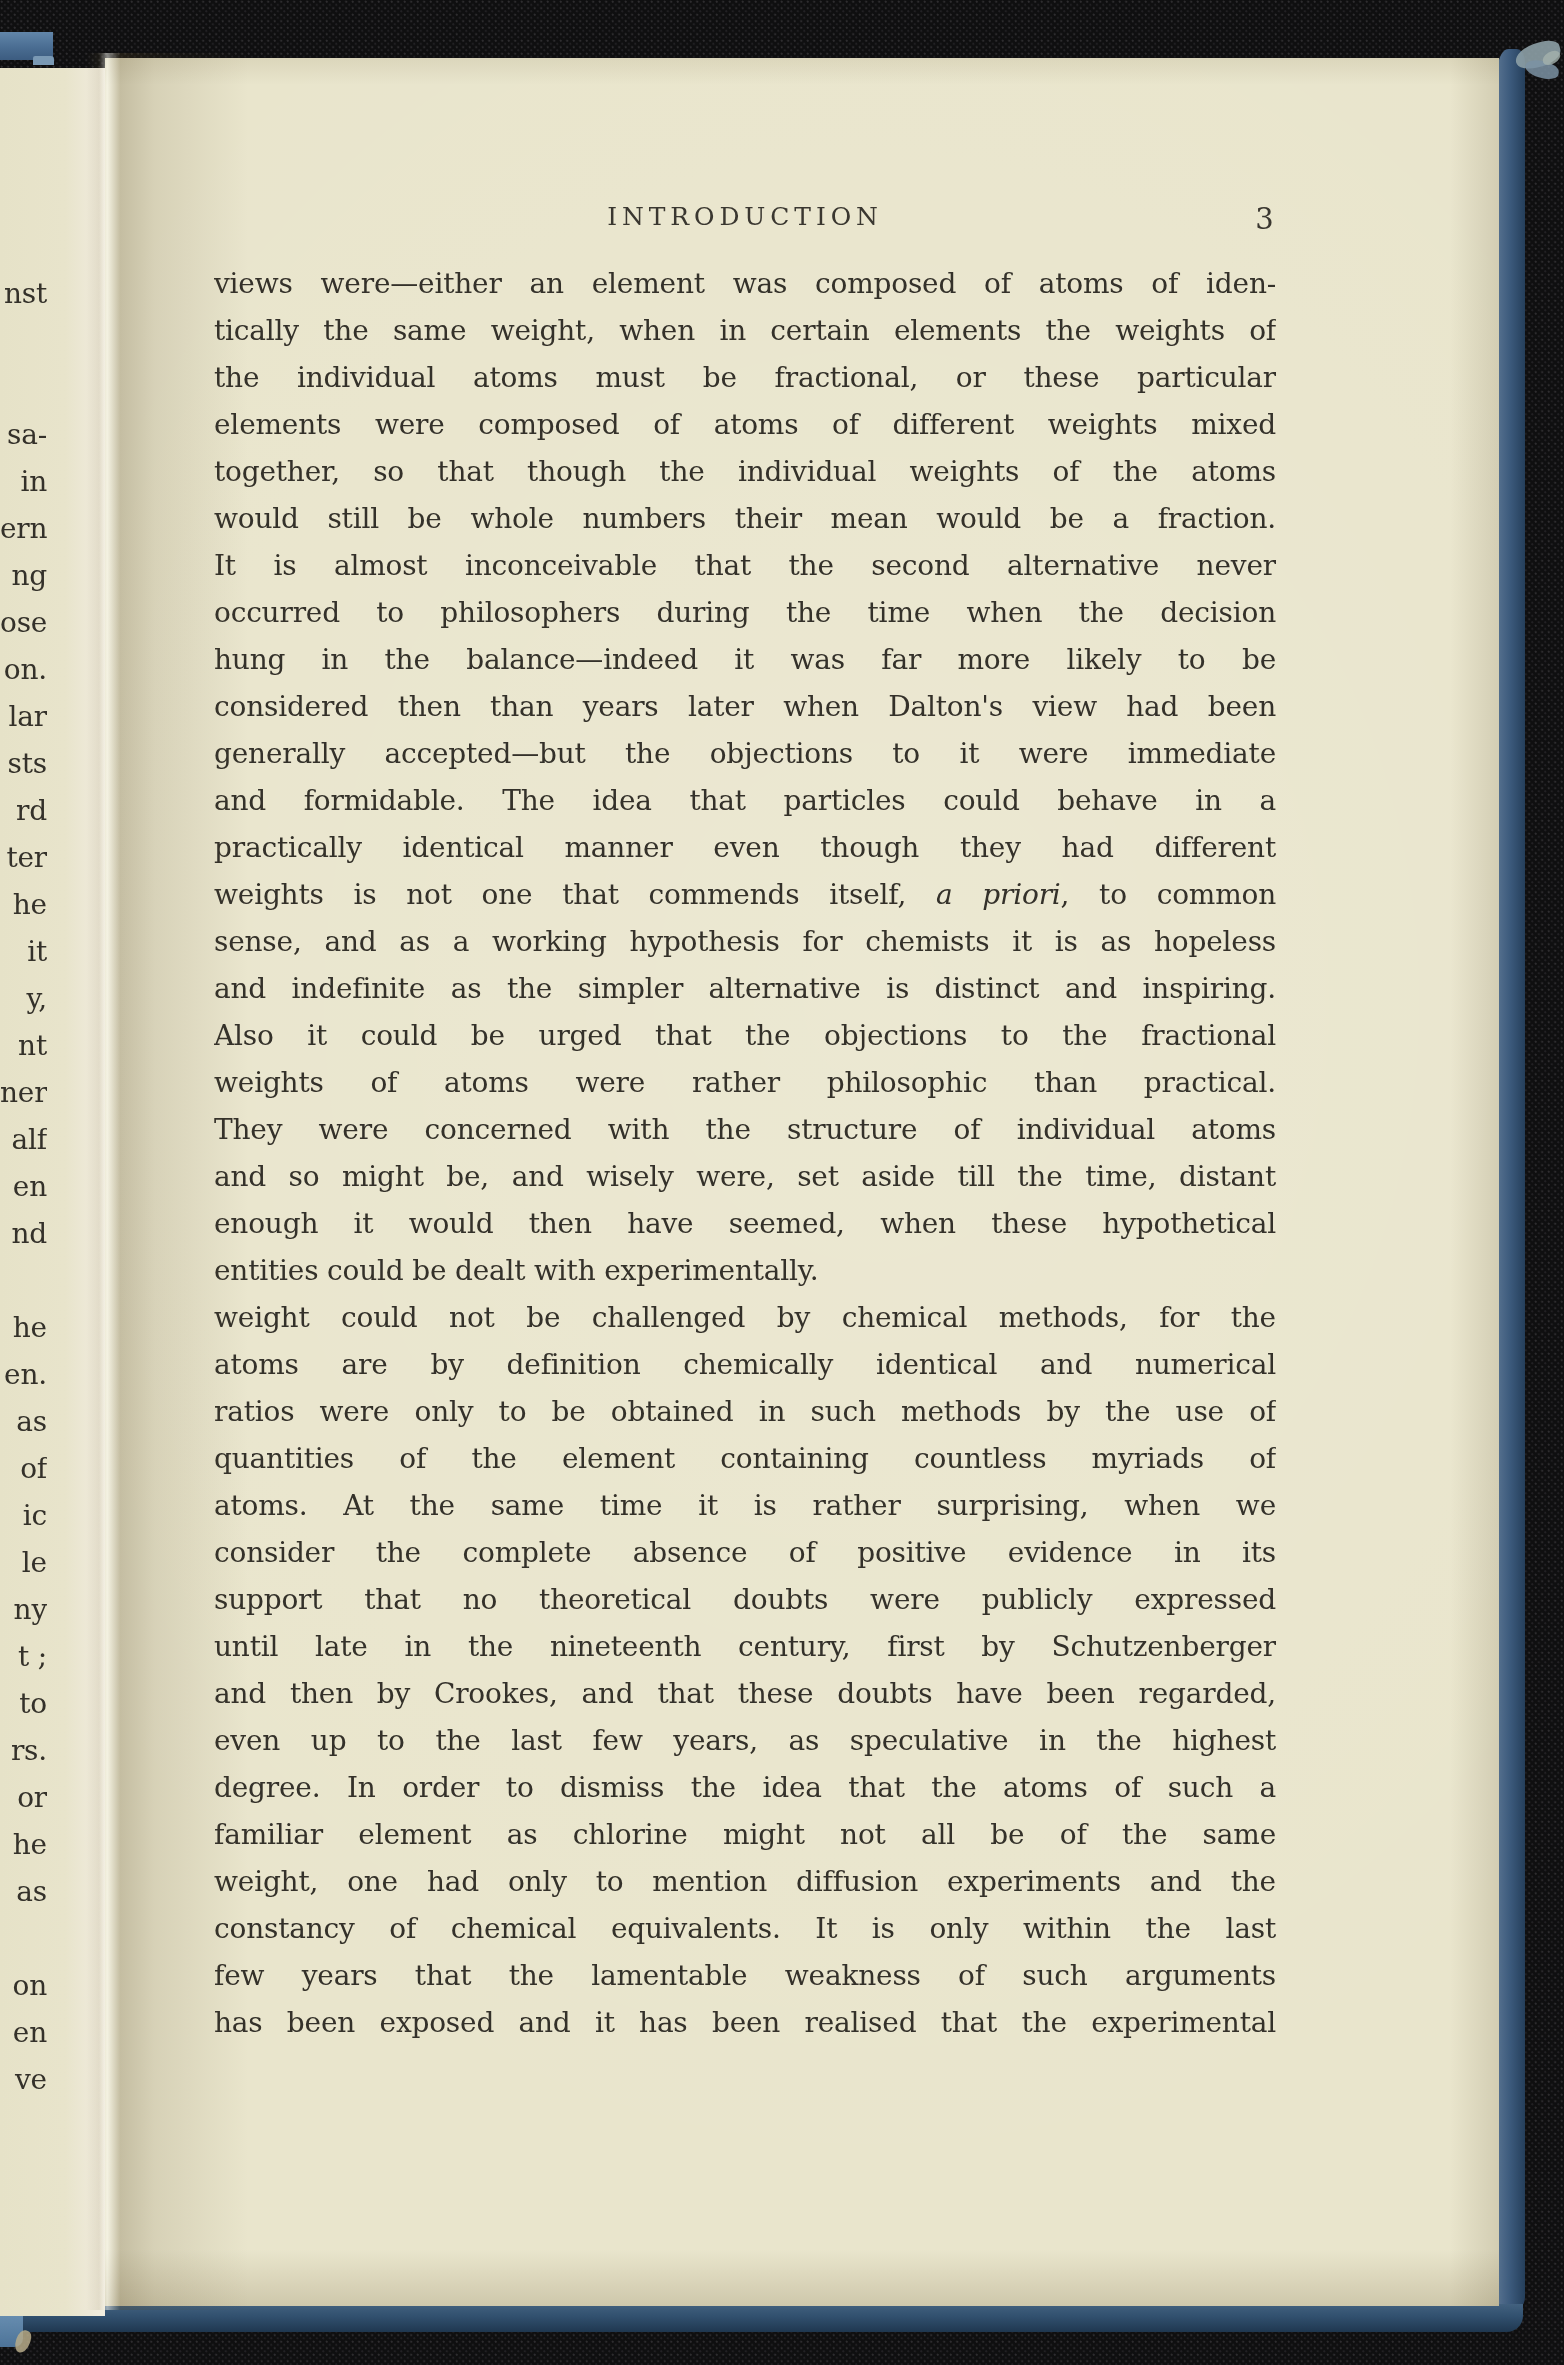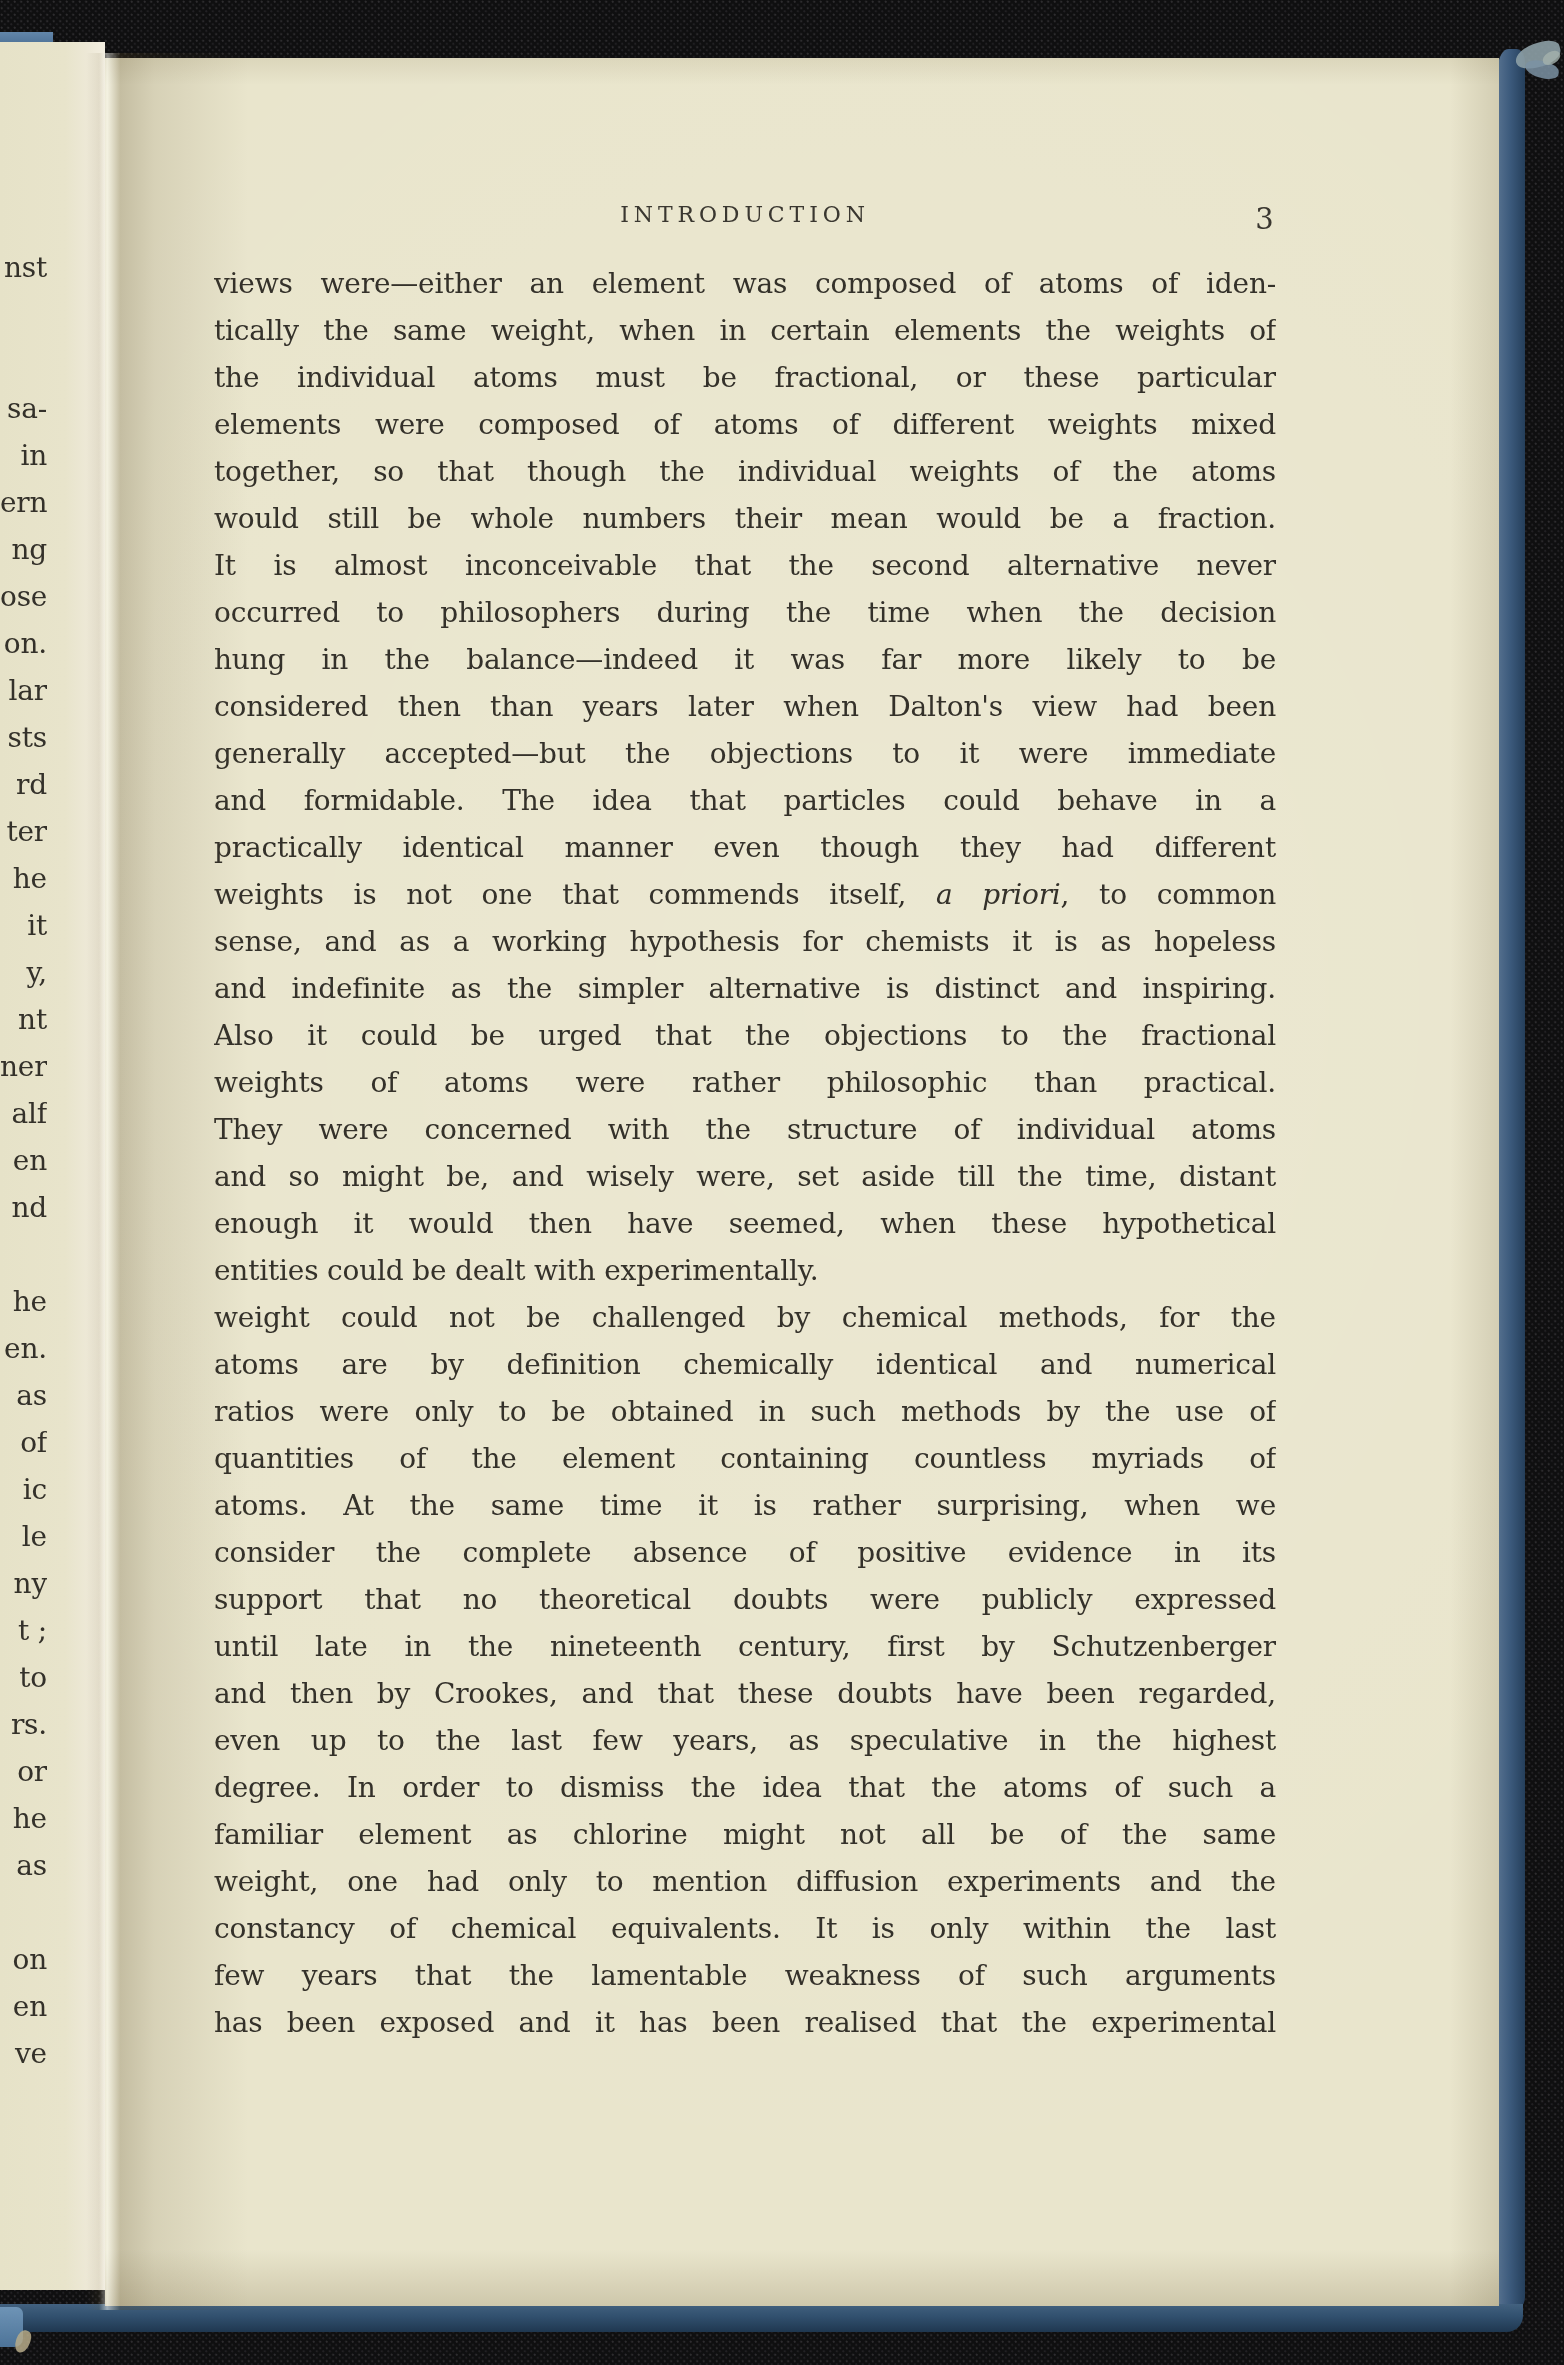--- a/index.html
+++ b/index.html
@@ -53,21 +53,21 @@
   
   .thread-a { position:absolute; left:1515px; top:43px; width:46px; height:24px;
     background:#8da0a6; border-radius:62% 38% 55% 45%; transform:rotate(-14deg); opacity:.9; }
   .thread-b { position:absolute; left:1525px; top:61px; width:34px; height:17.4px;
     background:#7b92a3; border-radius:45% 55% 40% 60%; transform:rotate(10deg); opacity:.85; }
   .thread-c { position:absolute; left:1542px; top:52px; width:18.5px; height:12px;
     background:#a4b2ac; border-radius:50%; transform:rotate(-30deg); opacity:.8; }
 
   
   .left-page {
-    position:absolute; left:0; top:42px; width:105px; height:2248px;
+    position:absolute; left:0; top:68px; width:105px; height:2248px;
     background:linear-gradient(to right,#e6e2c8 0%, #e8e4cb 62%, #eee9d8 86%, #f3eee0 100%);
   }
   .frag-col {
     position:absolute; left:0; top:202px; width:47px;
     font-size:28px; color:#34312a; letter-spacing:-0.2px;
   }
   .frag-line { height:47px; line-height:47px; text-align:right; white-space:pre; overflow:hidden; }
 
   
   .page {
@@ -91,21 +91,21 @@
       rgba(92,76,40,0)     100%);
   }
 
   
   .running-head {
     position:absolute; left:109px; top:144px; width:1062px; height:38px;
     color:#3a3730;
   }
   .head-title {
     position:absolute; left:0; right:0; top:0; text-align:center;
-    font-size:22px; letter-spacing:4.9px;
+    font-size:25px; letter-spacing:4.9px;
   }
   .page-num { position:absolute; right:2.2px; top:0; font-size:29px; }
 
   
   .text-block {
     position:absolute; left:109px; top:202px; width:1062px;
     font-size:28px; color:#34312a; letter-spacing:-0.2px;
   }
   .text-line {
     height:47px; line-height:47px;

